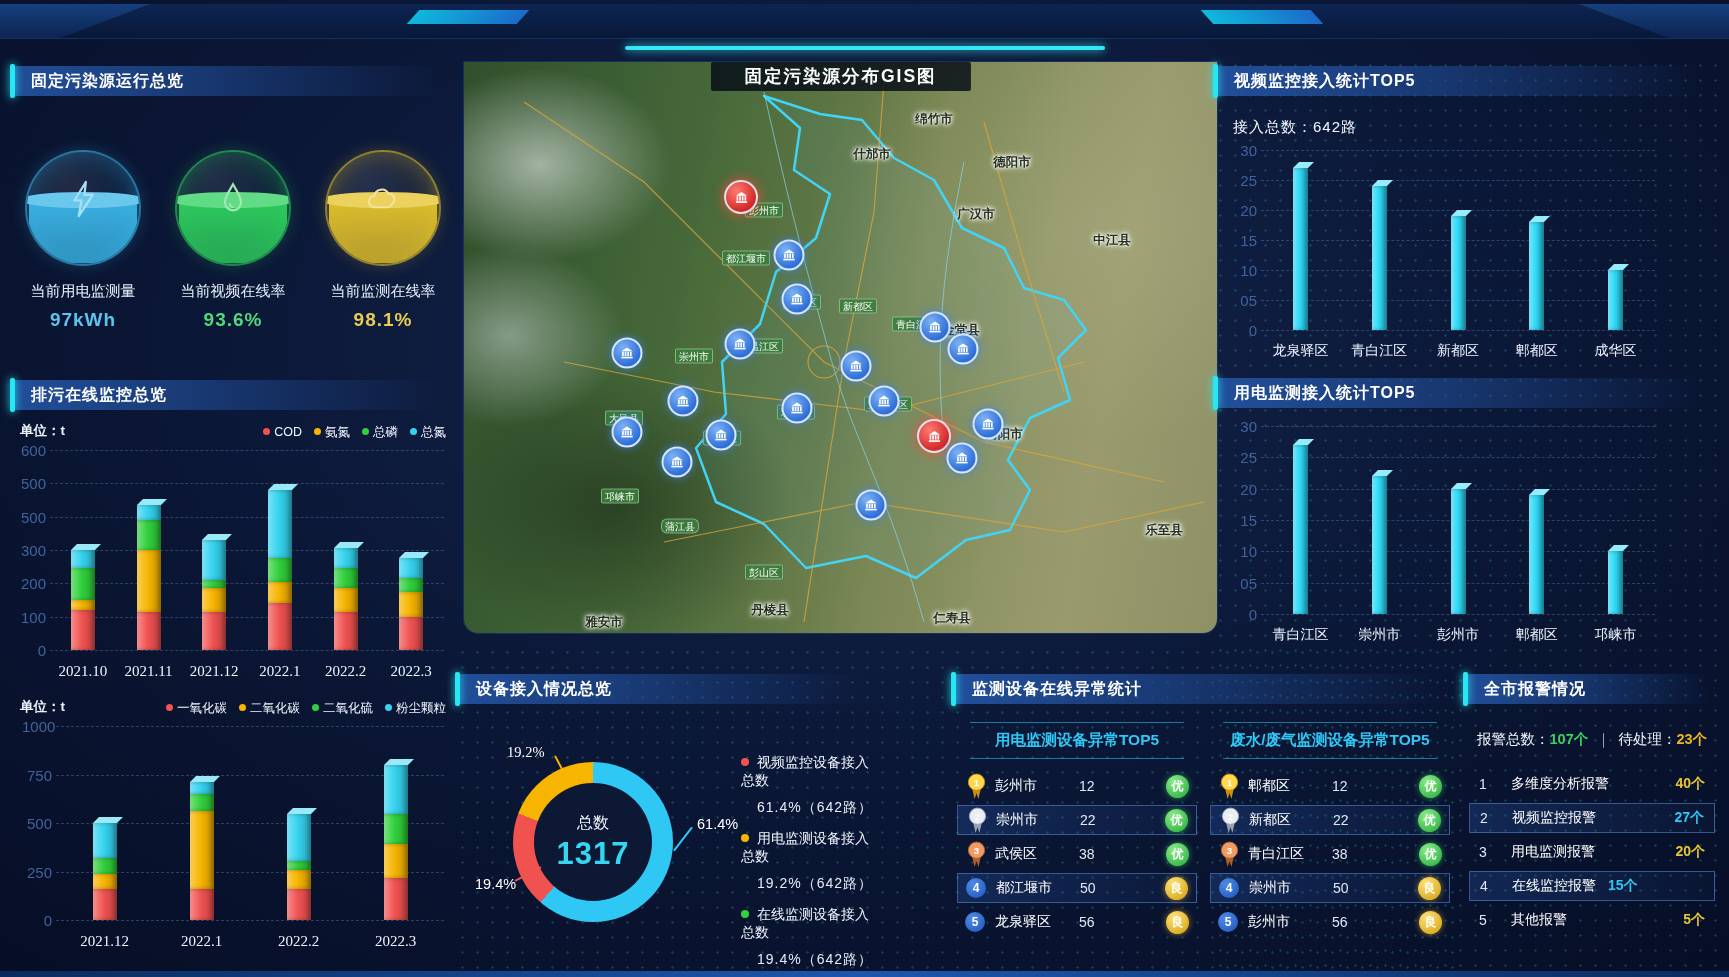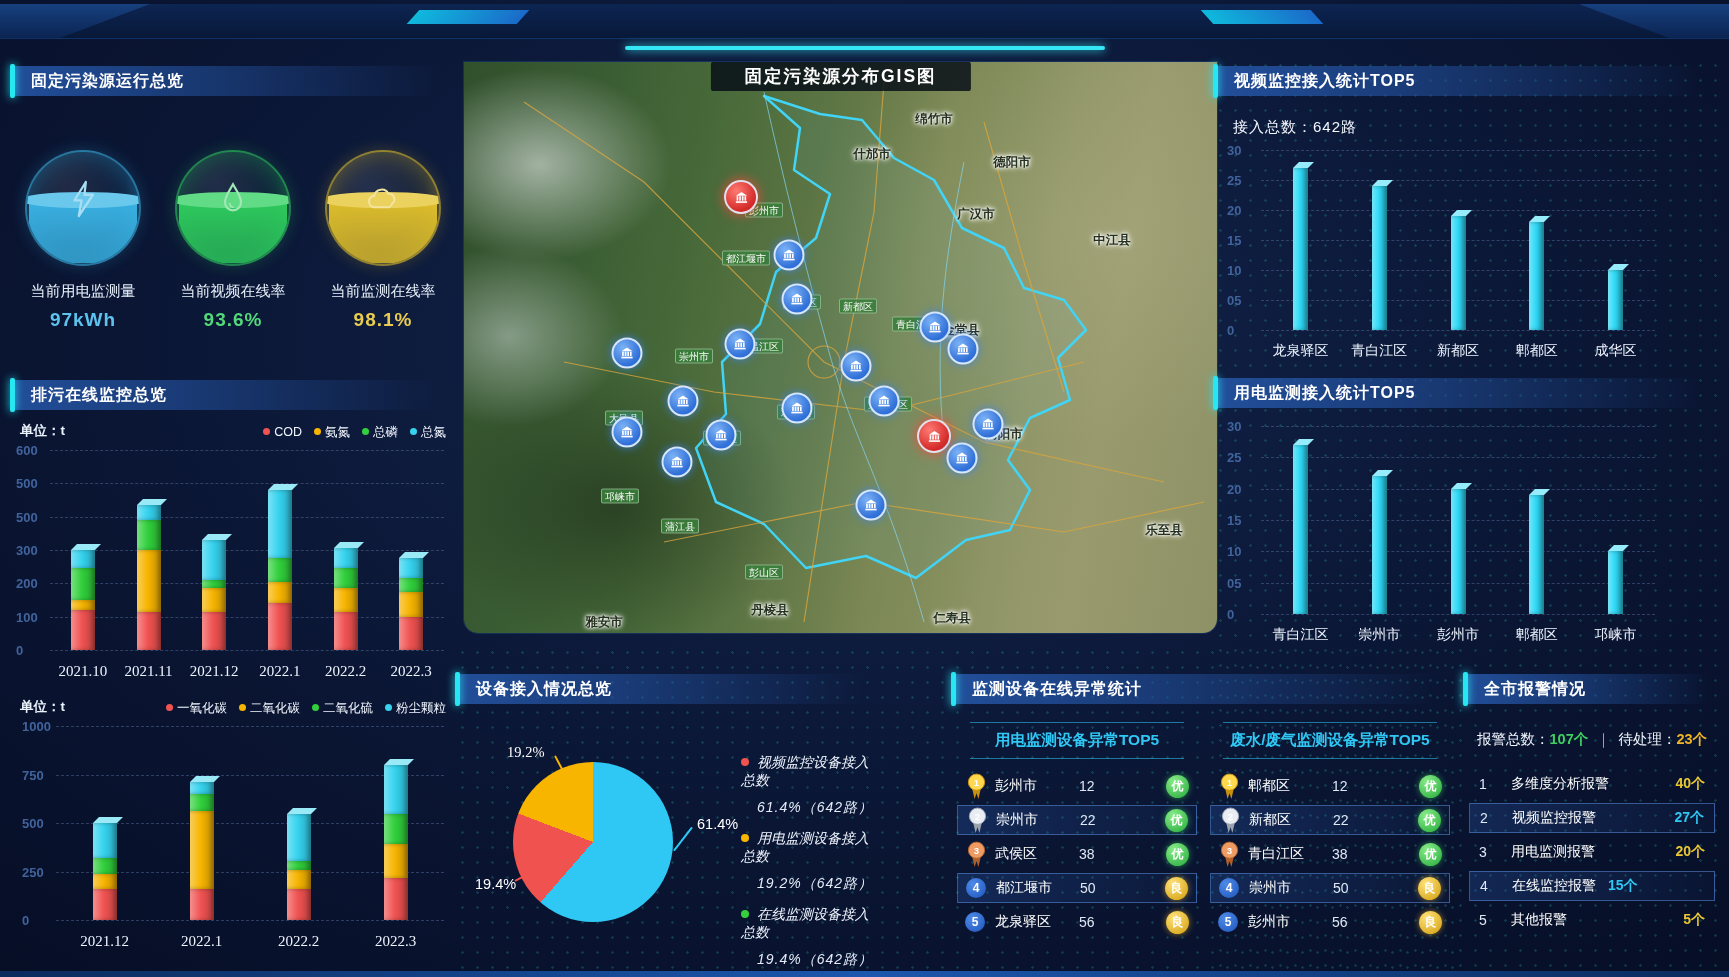--- a/index.html
+++ b/index.html
@@ -48,22 +48,22 @@
   .g-value{margin-top:8px;font-size:19px;font-weight:bold;letter-spacing:1px;}
   
   .chartbox{position:absolute;left:8px;right:8px;}
   .meta{position:absolute;top:0;left:2px;right:2px;height:20px;}
   .unit{position:absolute;left:0;top:0;font-size:13.5px;font-weight:bold;color:#eaf2fc;}
   .legend{position:absolute;right:0;top:0;white-space:nowrap;}
   .legend-item{display:inline-block;margin-left:12px;font-size:12.5px;color:#f2f7ff;cursor:pointer;}
   .legend-item .dot{display:inline-block;width:7px;height:7px;border-radius:50%;margin-right:4px;vertical-align:1px;}
   .plot{position:absolute;}
   .gridline{position:absolute;left:0;right:0;height:0;border-top:1px dashed rgba(120,150,200,.34);}
-  .ytick{position:absolute;left:-34px;width:30px;text-align:left;transform:translateY(-50%);
-    font-size:13px;font-weight:bold;color:#41639c;}
+  .ytick{position:absolute;left:-34px;width:30px;text-align:right;transform:translateY(-50%);
+    font-size:15px;font-weight:normal;color:#41639c;}
   .xlabel{position:absolute;bottom:-30px;width:96px;text-align:center;font-size:14px;color:#eef4ff;}
   .xlabel.serif{font-family:Liberation Serif, serif;font-size:15px;}
   .seg{position:absolute;box-shadow:inset -3px 0 4px rgba(0,0,0,.28);}
   .cap{position:absolute;}
   .total-line{position:absolute;left:20px;top:56px;font-size:15px;color:#f4f8ff;letter-spacing:1px;}
   
   #map-panel{left:464px;top:62px;width:753px;height:571px;border-radius:0 0 14px 14px;overflow:hidden;
     box-shadow:0 0 0 1px rgba(40,90,160,.35);
     background:
       radial-gradient(220px 160px at 10% 18%, rgba(250,252,255,.55), transparent 60%),
@@ -90,21 +90,21 @@
   
   #donut-wrap{position:absolute;left:58px;top:92px;width:160px;height:160px;}
   #donut{width:160px;height:160px;border-radius:50%;}
   #donut-hole{position:absolute;left:21px;top:21px;width:118px;height:118px;border-radius:50%;
     background:#0c1834;display:flex;flex-direction:column;align-items:center;justify-content:center;}
   #donut-center-label{font-size:16px;color:#f2f7ff;}
   #donut-center-value{font-size:31px;font-weight:bold;color:#35d6f2;margin-top:2px;letter-spacing:1px;}
   .co{position:absolute;font-size:14.5px;color:#fff;white-space:nowrap;}
   .co-line{position:absolute;height:2px;border-radius:1px;}
   #donut-legend{position:absolute;left:286px;top:84px;}
-  .dleg-item{margin-bottom:13px;cursor:pointer;font-style:italic;}
+  .dleg-item{margin-bottom:13px;cursor:pointer;}
   .dleg-item .row1{font-size:14px;color:#f0f6ff;}
   .dleg-item .row1 .dot{display:inline-block;width:8px;height:8px;border-radius:50%;margin-right:8px;vertical-align:1px;}
   .dleg-item .row2{font-size:14px;color:#e3ecf8;margin:9px 0 0 16px;letter-spacing:1px;}
   
   .ab-cols{position:absolute;left:6px;right:6px;top:52px;display:flex;justify-content:space-between;}
   .ab-col{width:240px;}
   .sub-h{width:214px;margin:0 auto 13px;text-align:center;color:#2fc8f5;font-weight:bold;font-size:15.5px;
     border-top:1px solid rgba(47,200,245,.55);border-bottom:1px solid rgba(47,200,245,.55);padding:7px 0;}
   .ab-row{display:flex;align-items:center;height:28px;margin-bottom:5px;padding:0 8px;cursor:pointer;}
   .ab-row.boxed{border:1px solid rgba(95,150,230,.5);
@@ -334,21 +334,21 @@
         <div class="m-chip" style="left: 338px; top: 240px;">郫都区</div>
         <div class="m-chip" style="left: 394px; top: 244px;">新都区</div>
         <div class="m-chip" style="left: 452px; top: 262px;">青白江区</div>
         <div class="m-chip" style="left: 300px; top: 284px;">温江区</div>
         <div class="m-chip" style="left: 230px; top: 294px;">崇州市</div>
         <div class="m-chip" style="left: 332px; top: 350px;">双流区</div>
         <div class="m-chip" style="left: 424px; top: 342px;">龙泉驿区</div>
         <div class="m-chip" style="left: 160px; top: 356px;">大邑县</div>
         <div class="m-chip" style="left: 258px; top: 376px;">新津区</div>
         <div class="m-chip" style="left: 156px; top: 434px;">邛崃市</div>
-        <div class="m-chip" style="left: 216px; top: 464px;">蒲江县</div>
+        <div class="m-chip" style="left: 216px; top: 464px; border-radius: 6px;">蒲江县</div>
         <div class="m-chip" style="left: 300px; top: 510px;">彭山区</div>
         <div class="marker alarm" style="left: 277px; top: 135px;">
           <svg width="15" height="15" viewBox="0 0 24 24">
             <g fill="#ffffff">
               <polygon points="12,3 3,9 21,9"></polygon>
               <rect x="4.2" y="10" width="2.6" height="7"></rect>
               <rect x="8.4" y="10" width="2.6" height="7"></rect>
               <rect x="12.6" y="10" width="2.6" height="7"></rect>
               <rect x="16.8" y="10" width="2.6" height="7"></rect>
               <rect x="3" y="18" width="18" height="2.6"></rect>
@@ -643,20 +643,24 @@
       </div>
   </section>
 
   <section class="panel" style="left:455px;top:670px;width:425px;height:302px;">
     <div class="panel-h">
       <div class="accent"></div>
       <div class="t">设备接入情况总览</div>
     </div>
     <div id="donut-wrap">
       <div id="donut" style="background: conic-gradient(rgb(47, 200, 245) 0%, rgb(47, 200, 245) 61.4%, rgb(240, 83, 79) 61.4%, rgb(240, 83, 79) 80.8%, rgb(247, 181, 0) 80.8%, rgb(247, 181, 0) 100%);"></div>
+      <div id="donut-hole">
+        <div id="donut-center-label">总数</div>
+        <div id="donut-center-value">1317</div>
+      </div>
     </div>
     <div class="co" id="co-0" style="left:52px;top:74px;font-family:Liberation Serif, serif;">19.2%</div>
     <div class="co-line" id="col-0" style="left: 92px; top: 98px; width: 30px; transform: rotate(62deg); background: rgb(247, 181, 0);"></div>
     <div class="co" id="co-1" style="left:242px;top:146px;">61.4%</div>
     <div class="co-line" id="col-1" style="left: 213px; top: 168px; width: 30px; transform: rotate(-52deg); background: rgb(47, 200, 245);"></div>
     <div class="co" id="co-2" style="left:20px;top:206px;">19.4%</div>
     <div class="co-line" id="col-2" style="left: 58px; top: 203px; width: 30px; transform: rotate(-28deg); background: rgb(240, 83, 79);"></div>
     <div id="donut-legend">
         <div class="dleg-item">
           <div class="row1"><span class="dot" style="background: rgb(240, 83, 79);"></span>视频监控设备接入总数</div>

